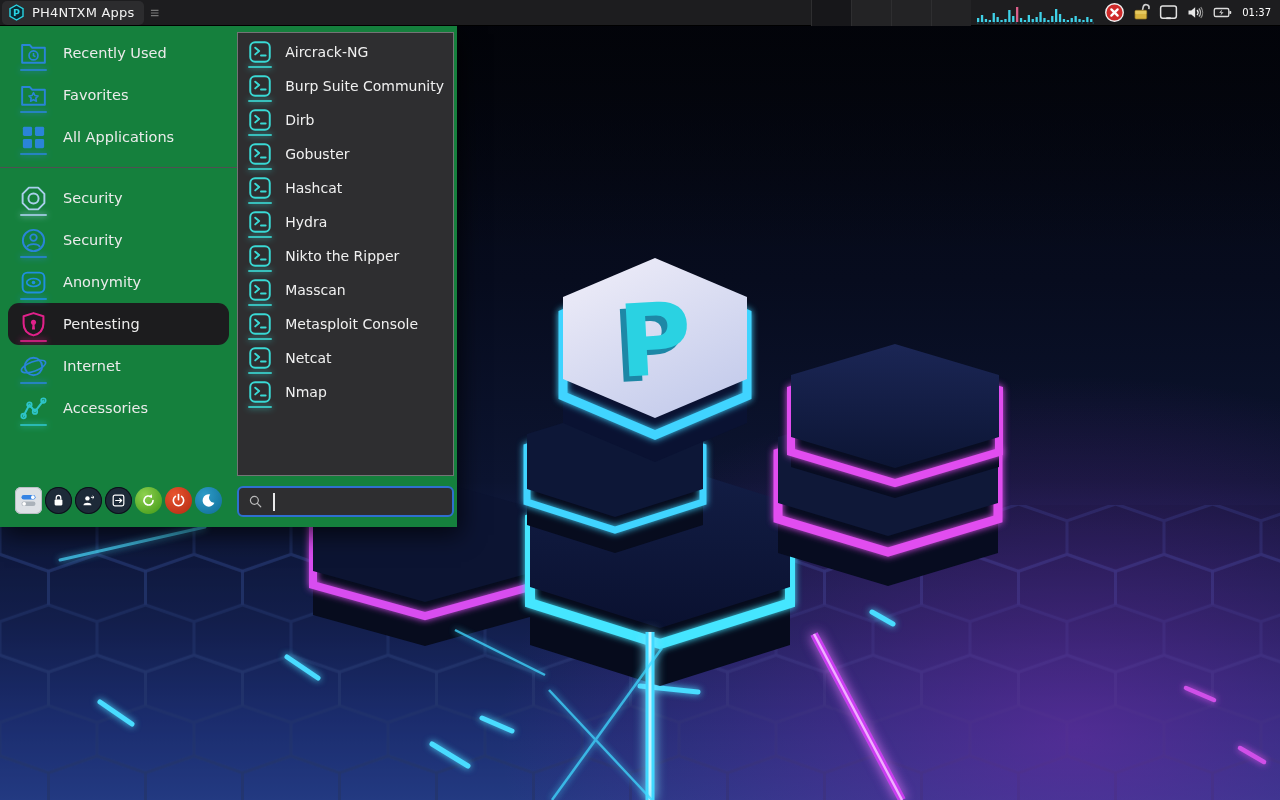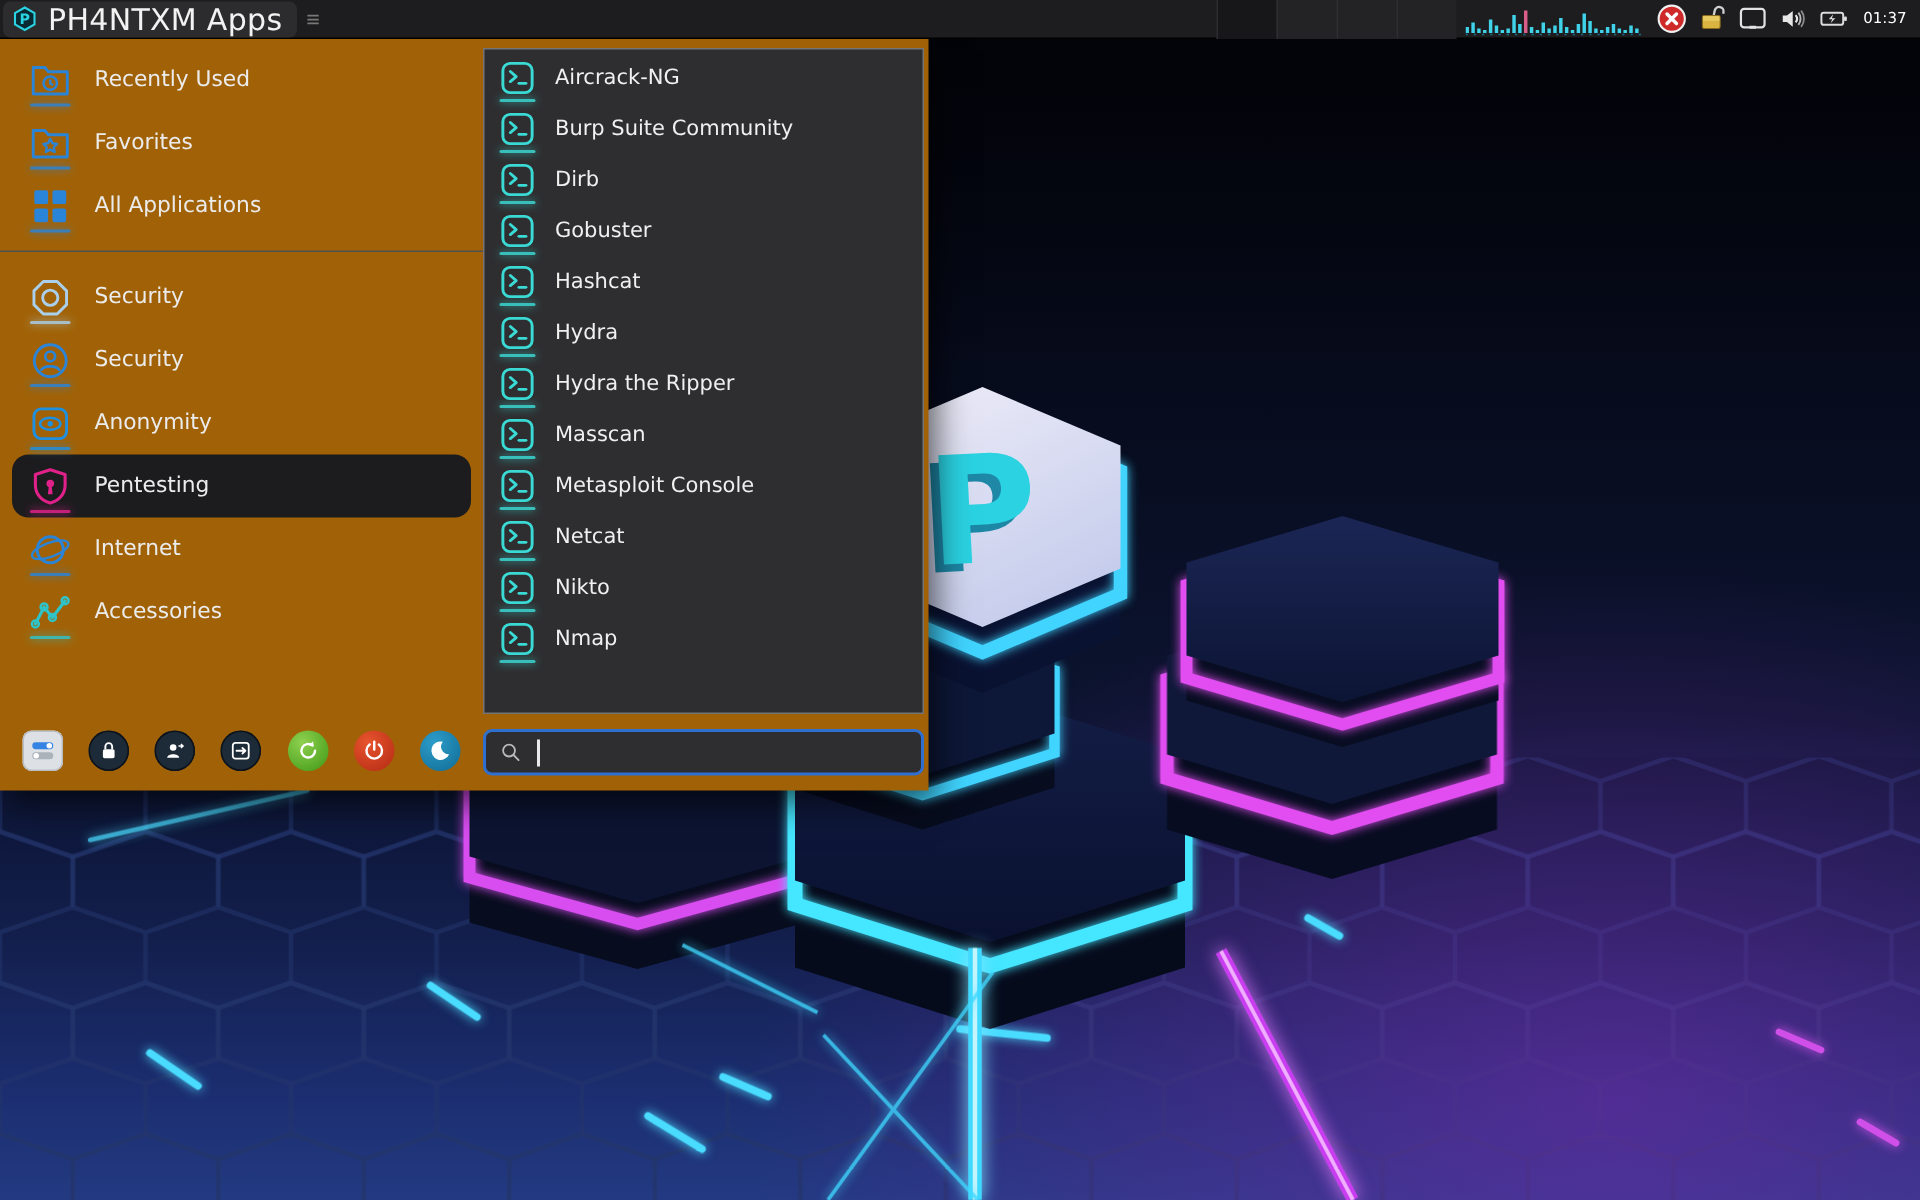--- a/index.html
+++ b/index.html
@@ -8,32 +8,32 @@
 
   
   #wallpaper { position:absolute; inset:0; z-index:0; }
 
   
   .taskbar { position:absolute; top:0; left:0; right:0; height:26px; background:#1d1d1f;
              display:flex; align-items:center; z-index:30; border-bottom:1px solid #000; }
   .menu-btn { display:flex; align-items:center; gap:7px; background:#2c2c2e; height:24px;
               margin-left:2px; padding:0 10px 0 6px; border-radius:5px; cursor:pointer; }
   .menu-btn .brand-svg { width:17px; height:17px; display:block; }
-  .menu-btn .menu-label { color:#f2f2f2; font-size:20px; letter-spacing:.2px; white-space:nowrap; }
+  .menu-btn .menu-label { color:#f2f2f2; font-size:13px; letter-spacing:.2px; white-space:nowrap; }
   .hamburger { width:14px; height:14px; margin-left:4px; opacity:.8; }
   .tb-spacer { flex:1; }
   .workspaces { display:flex; height:26px; margin-right:4px; }
   .ws { width:40px; height:26px; background:#232325; border-left:1px solid #2e2e30; }
   .ws.active { background:#17171a; }
   .netgraph { width:118px; height:22px; margin:0 6px 0 2px; display:flex; align-items:flex-end; }
   .tray-icon { width:21px; height:21px; margin:0 3px; display:block; }
   .clock { color:#ffffff; font-size:10px; margin:0 9px 0 6px; white-space:nowrap; }
 
   
-  .menu-panel { position:absolute; top:26px; left:0; width:619px; height:501px; background:#a16207;
+  .menu-panel { position:absolute; top:26px; left:0; width:457px; height:501px; background:#15803d;
                 z-index:20; display:flex; box-shadow:4px 8px 22px rgba(0,0,0,.65); }
   .left-col { width:322px; display:flex; flex-direction:column; padding-top:6px; }
   .cat-row { height:42px; display:flex; align-items:center; gap:15px; padding:0 10px 0 11px;
              margin:0 8px; border-radius:6px; color:#ebebeb; font-size:14.5px; cursor:pointer; }
   .cat-row.selected { background:#1c1c1e;border-radius:11px; }
   .icw { position:relative; width:29px; height:29px; flex:0 0 29px; }
   .icw svg { width:100%; height:100%; display:block; }
   .iul { position:absolute; left:1px; right:1px; bottom:-3px; height:2px; background:currentColor;
          border-radius:1px; box-shadow:0 0 6px currentColor; opacity:.85; }
   .lbl { white-space:nowrap; }
@@ -550,21 +550,21 @@
             </span>
     <span class="lbl">Hydra</span>
           </div>
           <div class="app-row">
     <span class="icw">
       <svg viewBox="0 0 24 24">
                 <use href="#i-terminal"></use>
               </svg>
               <i class="iul"></i>
             </span>
-    <span class="lbl">Hydra the Ripper</span>
+    <span class="lbl">Nikto the Ripper</span>
           </div>
           <div class="app-row">
     <span class="icw">
       <svg viewBox="0 0 24 24">
                 <use href="#i-terminal"></use>
               </svg>
               <i class="iul"></i>
             </span>
     <span class="lbl">Masscan</span>
           </div>
@@ -578,29 +578,20 @@
     <span class="lbl">Metasploit Console</span>
           </div>
           <div class="app-row">
     <span class="icw">
       <svg viewBox="0 0 24 24">
                 <use href="#i-terminal"></use>
               </svg>
               <i class="iul"></i>
             </span>
     <span class="lbl">Netcat</span>
-          </div>
-          <div class="app-row">
-    <span class="icw">
-      <svg viewBox="0 0 24 24">
-                <use href="#i-terminal"></use>
-              </svg>
-              <i class="iul"></i>
-            </span>
-    <span class="lbl">Nikto</span>
           </div>
           <div class="app-row">
     <span class="icw">
       <svg viewBox="0 0 24 24">
                 <use href="#i-terminal"></use>
               </svg>
               <i class="iul"></i>
             </span>
     <span class="lbl">Nmap</span>
           </div>

